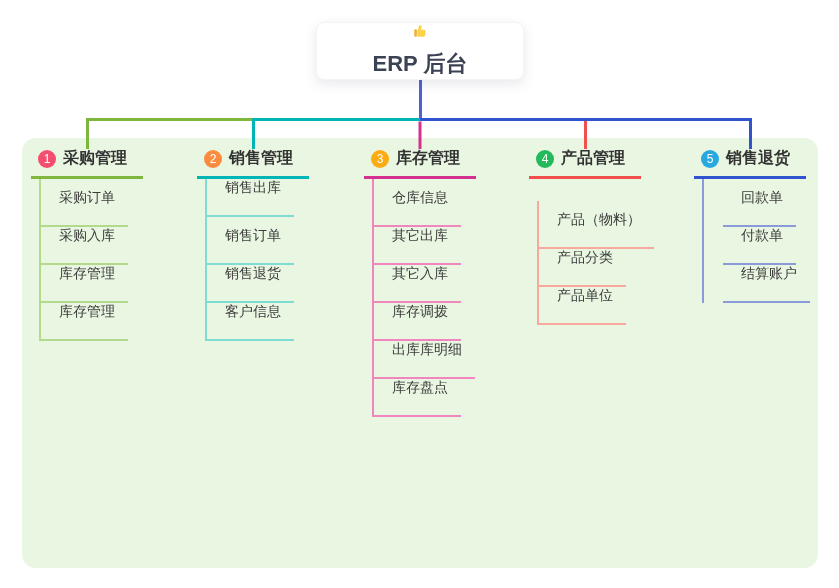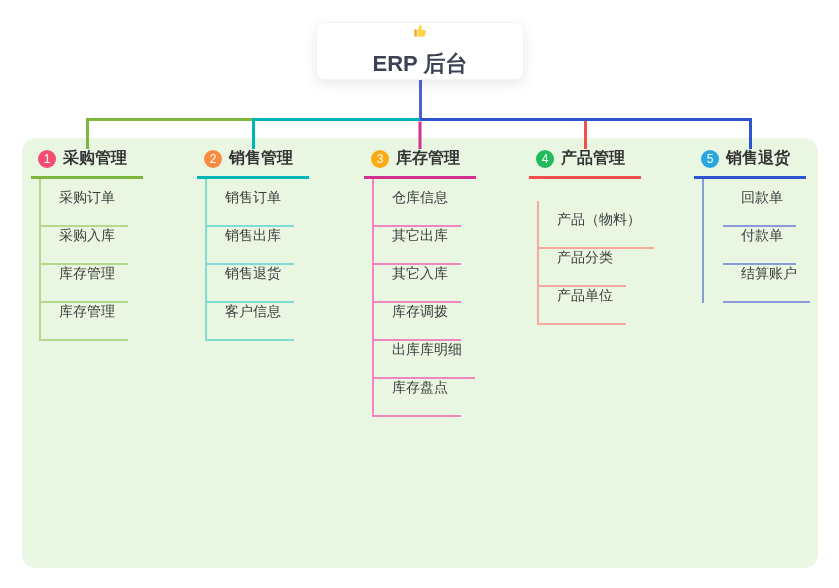--- a/index.html
+++ b/index.html
@@ -96,25 +96,25 @@
         </div>
     </div>
   </div>
 
   <div class="branch b2" style="left:197px;">
     <div class="branch-head">
       <span class="badge">2</span>
       <span>销售管理</span>
     </div>
     <div class="children">
+      <div class="child-row">
+          <span class="child">销售出库</span>
+        </div>
       <div class="child-row first">
           <span class="child">销售订单</span>
-        </div>
-      <div class="child-row">
-          <span class="child">销售出库</span>
         </div>
       <div class="child-row">
           <span class="child">销售退货</span>
         </div>
       <div class="child-row">
           <span class="child">客户信息</span>
         </div>
     </div>
   </div>
 

